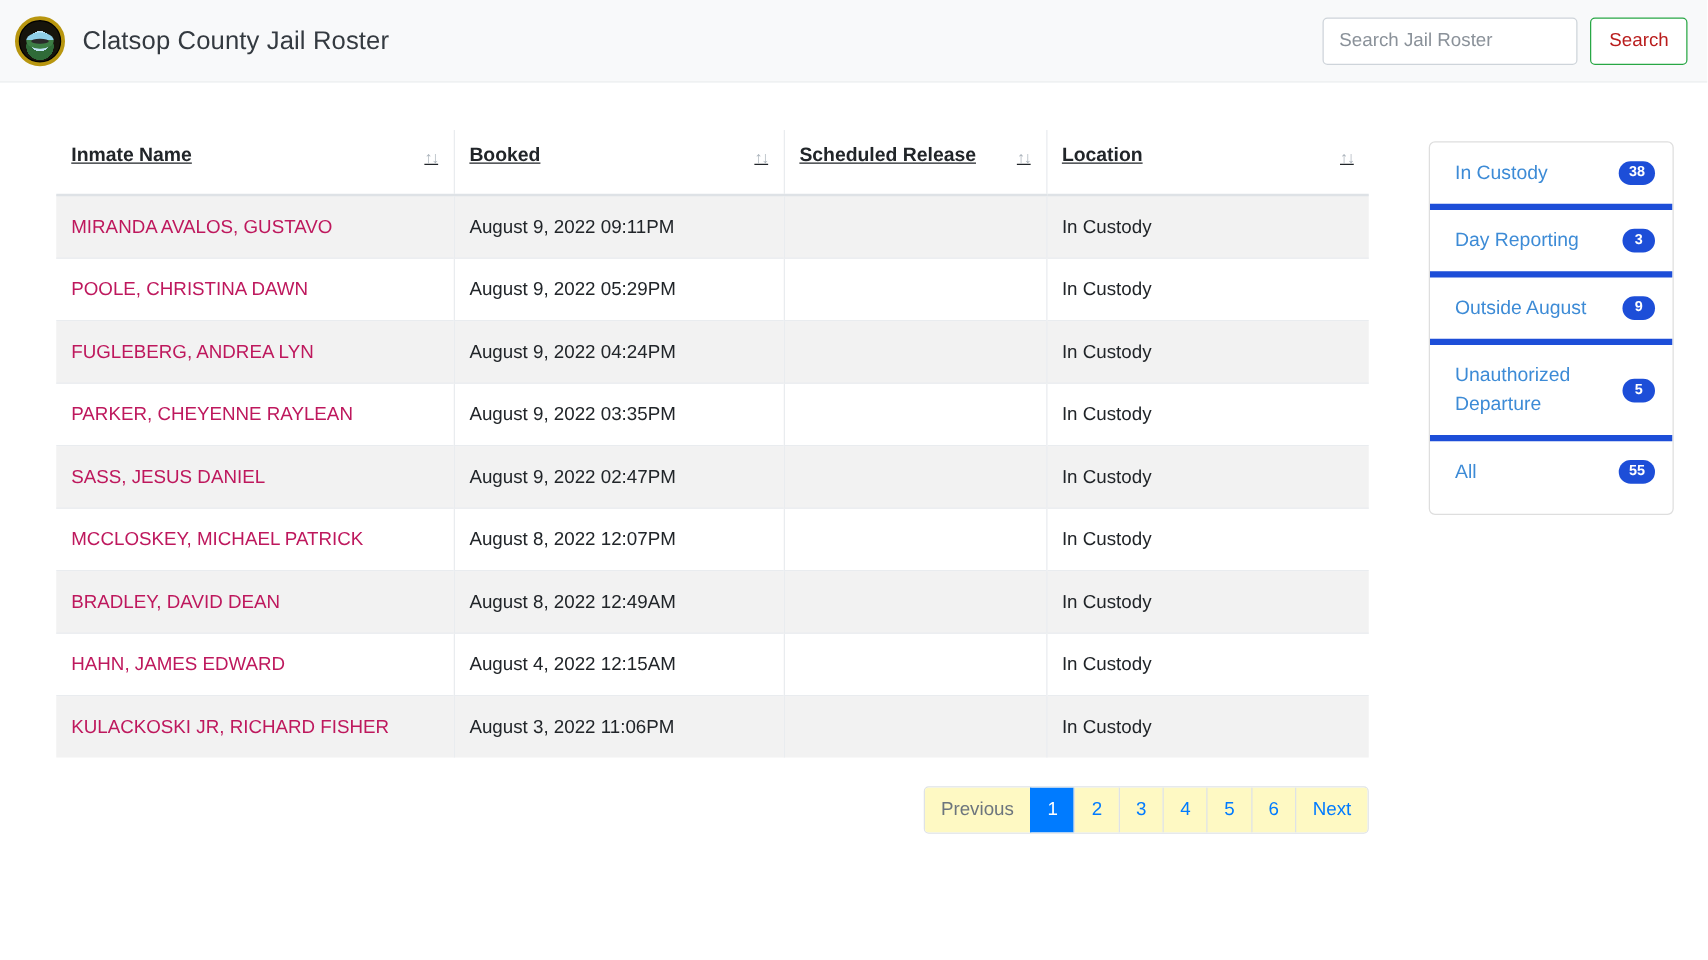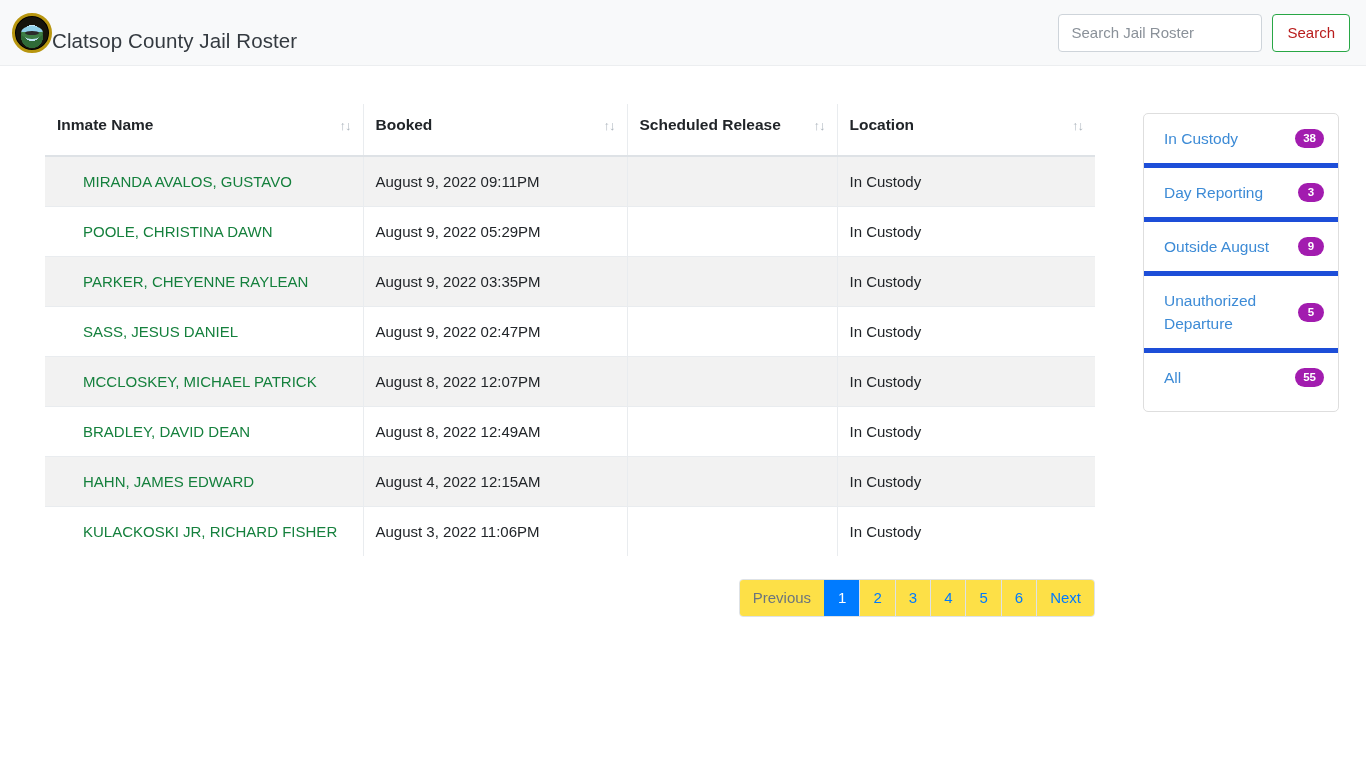--- a/index.html
+++ b/index.html
@@ -20,21 +20,22 @@
     height: 66px;
     background: #f8f9fa;
     border-bottom: 1px solid #eceef0;
     display: flex;
     align-items: center;
     padding: 0 16px 0 12px;
     position: relative;
   }
   .brand {
     display: flex;
-    align-items: flex-end;
+    align-items: center;
+    gap: 14px;
   }
   .seal {
     width: 40px;
     height: 40px;
     border-radius: 50%;
     background:
       radial-gradient(circle at 50% 50%, #bfe3f5 0 34%, rgba(0,0,0,0) 34%),
       radial-gradient(circle at 50% 62%, #2f6b38 0 40%, rgba(0,0,0,0) 41%),
       #16140c;
     border: 3px solid #b8960f;
@@ -122,20 +123,21 @@
   table.roster thead th {
     text-align: left;
     font-weight: bold;
     font-size: 15.5px;
     color: #212529;
     padding: 12px 12px 21px 12px;
     border-bottom: 2px solid #dee2e6;
     border-left: 1px solid #e9ecef;
     vertical-align: top;
     white-space: nowrap;
+    text-decoration: underline;
   }
   table.roster thead th:first-child { border-left: none; }
   .th-inner { display: flex; align-items: center; }
   .sort-icon {
     margin-left: auto;
     padding-left: 18px;
     color: #adb5bd;
     font-size: 13px;
     font-weight: normal;
     letter-spacing: -1px;
@@ -146,24 +148,23 @@
     border-top: 1px solid #e9ecef;
     border-left: 1px solid #e9ecef;
     color: #212529;
     vertical-align: middle;
     white-space: nowrap;
   }
   table.roster tbody td:first-child { border-left: none; }
   table.roster tbody tr:nth-child(odd) td { background: #f2f2f2; }
   table.roster tbody tr:nth-child(even) td { background: #ffffff; }
   .inmate-link {
-    color: #15803d;
+    color: #be185d;
     text-decoration: none;
     cursor: pointer;
-    margin-left: 26px;
   }
   .col-name     { width: 318px; }
   .col-booked   { width: 264px; }
   .col-release  { width: 210px; }
   .col-location { width: 258px; }
 
   
   .pager-wrap {
     display: flex;
     justify-content: flex-end;
@@ -172,21 +173,21 @@
   .pagination {
     display: flex;
     border: 1px solid #dee2e6;
     border-radius: 4px;
     overflow: hidden;
     font-size: 15px;
   }
   .page-item {
     padding: 8px 13px;
     border-left: 1px solid #dee2e6;
-    background: #fde047;
+    background: #fef9c3;
     color: #007bff;
     cursor: pointer;
     line-height: 20px;
     min-width: 34px;
     text-align: center;
   }
   .page-item:first-child { border-left: none; }
   .page-item.disabled { color: #6c757d; cursor: default; }
   .page-item.active { background: #007bff; color: #fff; border-color: #007bff; }
 
@@ -206,21 +207,21 @@
     font-size: 15.5px;
     cursor: pointer;
     line-height: 23px;
     min-height: 49px;
   }
   .list-item:first-child { border-top: none; }
   .list-item:last-child { padding-bottom: 22px; }
   .li-label { padding-right: 10px; }
   .badge {
     margin-left: auto;
-    background: #a21caf;
+    background: #1d4ed8;
     color: #fff;
     font-size: 11.5px;
     font-weight: bold;
     border-radius: 10px;
     padding: 3px 8px;
     min-width: 26px;
     text-align: center;
     line-height: 13px;
   }
 </style>
@@ -278,20 +279,26 @@
               <td class="col-release"></td>
               <td class="col-location">In Custody</td>
             </tr>
             <tr>
               <td class="col-name"><span class="inmate-link">POOLE, CHRISTINA DAWN</span></td>
               <td class="col-booked">August 9, 2022 05:29PM</td>
               <td class="col-release"></td>
               <td class="col-location">In Custody</td>
             </tr>
             <tr>
+              <td class="col-name"><span class="inmate-link">FUGLEBERG, ANDREA LYN</span></td>
+              <td class="col-booked">August 9, 2022 04:24PM</td>
+              <td class="col-release"></td>
+              <td class="col-location">In Custody</td>
+            </tr>
+            <tr>
               <td class="col-name"><span class="inmate-link">PARKER, CHEYENNE RAYLEAN</span></td>
               <td class="col-booked">August 9, 2022 03:35PM</td>
               <td class="col-release"></td>
               <td class="col-location">In Custody</td>
             </tr>
             <tr>
               <td class="col-name"><span class="inmate-link">SASS, JESUS DANIEL</span></td>
               <td class="col-booked">August 9, 2022 02:47PM</td>
               <td class="col-release"></td>
               <td class="col-location">In Custody</td>

